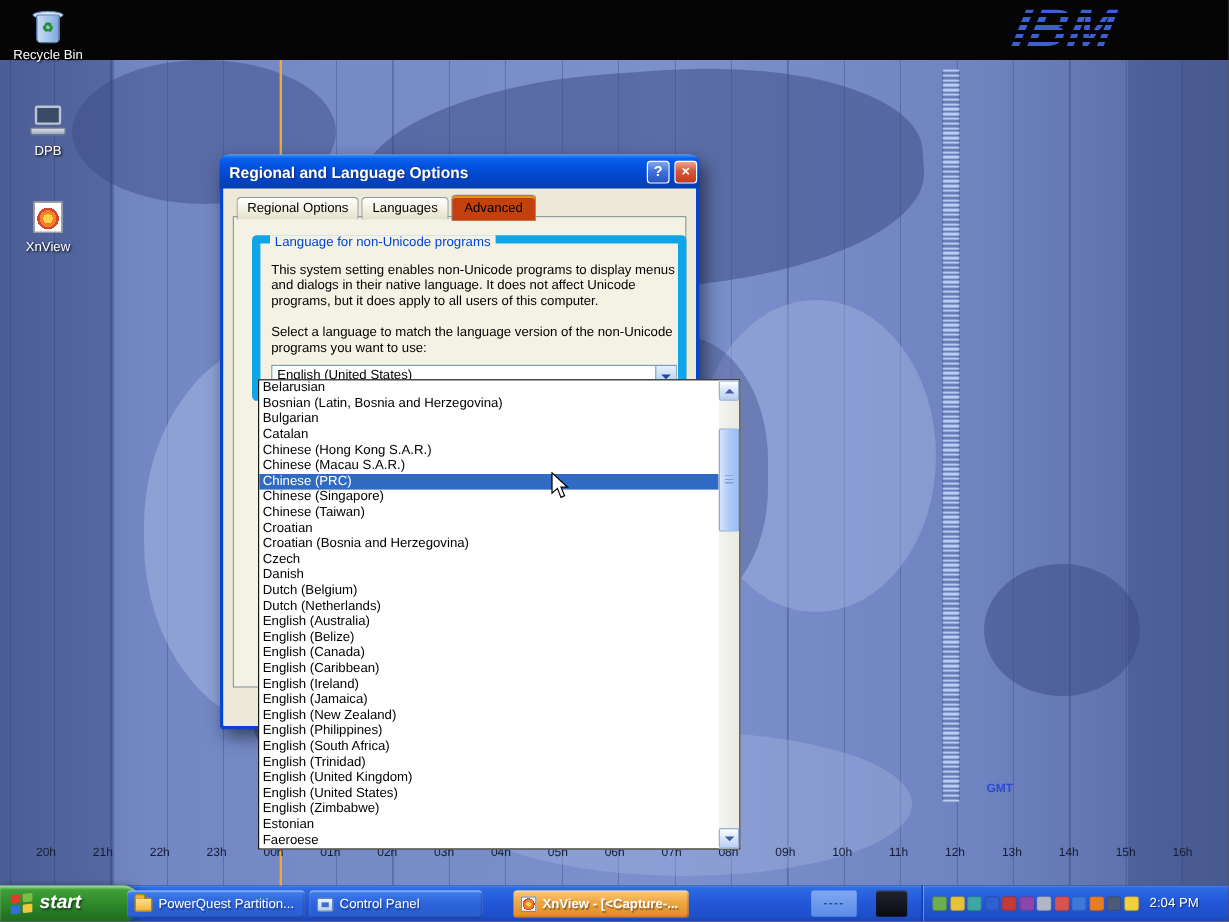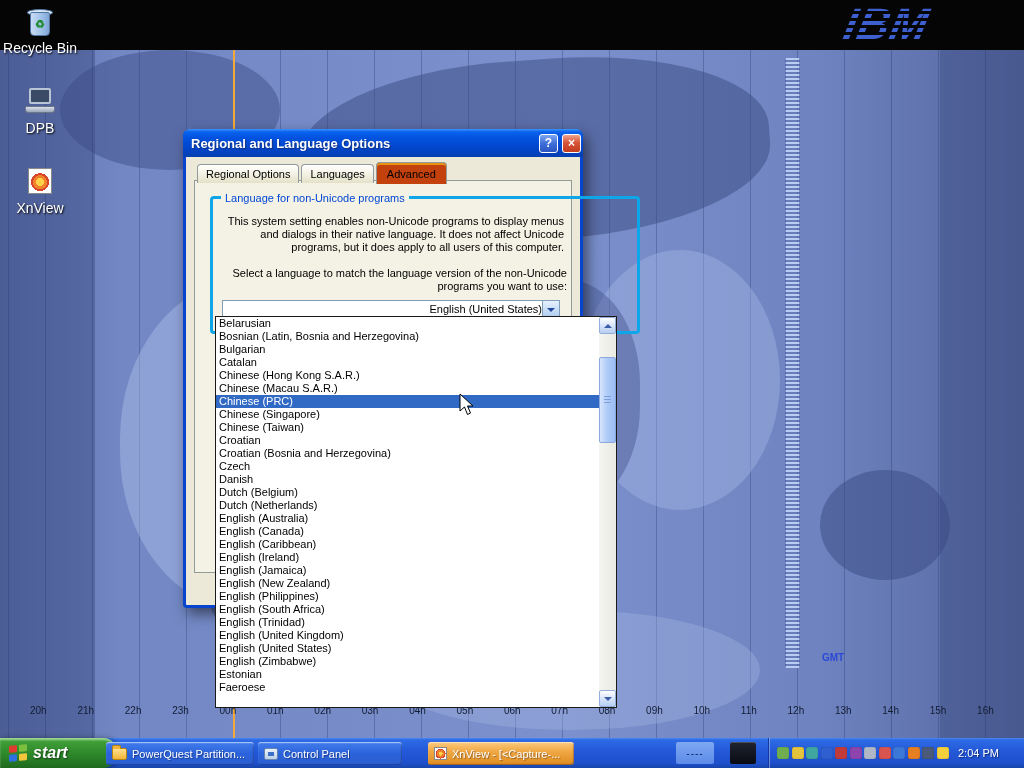--- a/index.html
+++ b/index.html
@@ -35,21 +35,21 @@
   
   .top-band { position:absolute; left:0; top:0; width:1024px; height:50px; background:#050505; }
   .ibm-logo { position:absolute; left:845px; top:0; width:110px; height:48px; font-weight:bold; font-style:italic;
               font-size:44px; letter-spacing:1px; color:#3D5FD0; transform:skewX(-12deg); line-height:48px; }
   .ibm-stripes { position:absolute; left:835px; top:0; width:130px; height:48px;
               background:repeating-linear-gradient(to bottom, transparent 0 4px, #050505 4px 7px); }
 
   
   .dicon { position:absolute; left:2px; width:76px; text-align:center; cursor:default; }
   .dicon .glyph { width:34px; height:32px; margin:0 auto 2px; position:relative; }
-  .dicon .lbl { color:#fff; text-shadow:1px 1px 2px #000; font-size:14px; }
+  .dicon .lbl { color:#fff; text-shadow:1px 1px 2px #000; font-size:11px; }
   .bin-body { position:absolute; left:7px; top:6px; width:20px; height:24px;
               background:linear-gradient(90deg,#C8DCF4,#9FC0E8 60%,#7FA6D8); border:1px solid #51749E;
               border-radius:2px 2px 4px 4px; }
   .bin-lid { position:absolute; left:4px; top:3px; width:26px; height:7px; background:#D8E8FA;
              border:1px solid #51749E; border-radius:50%; }
   .bin-arrows { position:absolute; left:11px; top:12px; width:12px; height:12px; color:#1F8C2F; font-size:11px; line-height:12px; font-weight:bold; }
   .laptop-screen { position:absolute; left:6px; top:2px; width:22px; height:16px; background:#3A4B66; border:2px solid #B9C4D4; border-radius:2px; }
   .laptop-base { position:absolute; left:2px; top:20px; width:30px; height:7px; background:linear-gradient(#D9E0EA,#9AA7B8); border:1px solid #6B7788; border-radius:1px 1px 3px 3px; }
   .xn-glyph { position:absolute; left:5px; top:2px; width:24px; height:26px; background:#fff; border:1px solid #8A8A8A;
               background-image:radial-gradient(circle at 50% 55%, #FFD24A 0 4px, #F2812C 4px 7px, #D8442A 7px 9px, transparent 9px); }
@@ -69,22 +69,22 @@
   .btn-close { background:linear-gradient(#F1A28C,#D75438 45%,#C33D1F); margin-right:2px; }
 
   .tabs { position:absolute; left:11px; top:33px; display:flex; align-items:flex-end; z-index:3; }
   .tab { padding:3px 8px; background:linear-gradient(#FFFFFF,#F5F3E6 45%,#E4E0C8);
          border:1px solid #919B9C; border-bottom:none; border-radius:4px 4px 0 0; margin-right:2px; }
   .tab.selected { background:#c2410c; padding:5px 10px 4px; margin-bottom:-1px;
                   box-shadow:inset 0 2px 0 #E89317; }
 
   .tab-panel { position:absolute; left:8px; right:8px; top:51px; height:393px; z-index:1;
                border:1px solid #919B9C; background:#F4F2E4; }
-  .groupbox { position:absolute; left:15px; top:15px; width:430px; height:138px;
-              border:3px solid #0ea5e9; border-radius:4px;text-align:right; }
+  .groupbox { position:absolute; left:15px; top:15px; width:362px; height:138px;
+              border:7px solid #0ea5e9; border-radius:4px; }
   .group-caption { position:absolute; left:8px; top:-7px; padding:0 4px; background:#F4F2E4;
                    color:var(--groupbox-caption,#0046D5); }
   .desc { position:absolute; left:9px; top:16px; width:342px; line-height:13px; color:#000; }
   .instr { position:absolute; left:9px; top:68px; width:345px; line-height:13px; color:#000; }
   .combo { position:absolute; left:9px; top:101px; width:338px; height:19px; background:#fff;
            border:1px solid #7F9DB9; display:flex; }
   .combo-value { flex:1; padding:2px 0 0 4px; white-space:nowrap; overflow:hidden; }
   .combo-btn { width:17px; background:linear-gradient(#E6F0FC,#CBE0F8 45%,#ABC9EE); border-left:1px solid #7F9DB9;
                display:flex; align-items:center; justify-content:center; }
   .arr-down { width:0; height:0; border-left:4px solid transparent; border-right:4px solid transparent;
@@ -125,21 +125,21 @@
                font-weight:bold; font-style:italic; font-size:16px; text-shadow:1px 1px 2px rgba(0,0,0,0.55); }
   .flag { width:18px; height:16px; display:grid; grid-template-columns:1fr 1fr; grid-template-rows:1fr 1fr;
           gap:1.5px; transform:skewY(-6deg); }
   .flag span { border-radius:1px; }
   .f-r{background:#E13A2F;} .f-g{background:#7CBF3F;} .f-b{background:#2F6FE0;} .f-y{background:#F4C63D;}
   .task { position:absolute; top:4px; height:23px; border-radius:3px; color:#fff; display:flex; align-items:center;
           gap:5px; padding:0 6px; white-space:nowrap; overflow:hidden;
           background:linear-gradient(#5A95F2,#3E78E8 10%,#2B63DB 50%,#2B5ED0);
           box-shadow:inset 0 1px 1px rgba(255,255,255,0.5), inset -1px -1px 1px rgba(0,0,40,0.3);
           text-shadow:1px 1px 1px rgba(0,0,30,0.4); }
-  .task.attention { background:linear-gradient(#FBCB7E 0%,var(--attention-orange,#F0A845) 40%,#DE8C1F 100%); }
+  .task.attention { background:linear-gradient(#FBCB7E 0%,var(--attention-orange,#F0A845) 40%,#DE8C1F 100%);font-weight:bold; }
   .t1 { left:106px; width:148px; } .t2 { left:258px; width:144px; } .t3 { left:428px; width:146px; }
   .ic-folder { width:15px; height:12px; background:linear-gradient(#FFE08A,#F0B53C); border:1px solid #B8860B;
                border-radius:1px 2px 2px 2px; position:relative; flex:none; }
   .ic-folder::before { content:""; position:absolute; top:-4px; left:-1px; width:7px; height:3px;
                background:#F0B53C; border:1px solid #B8860B; border-bottom:none; border-radius:2px 2px 0 0; }
   .ic-cpanel { width:14px; height:12px; background:linear-gradient(#EAF2FB,#BCD0E8); border:1px solid #6A87B0;
                border-radius:2px; position:relative; flex:none; }
   .ic-cpanel::after { content:""; position:absolute; left:3px; top:3px; width:6px; height:4px; background:#3C6FC8; }
   .ic-xnview { width:13px; height:13px; background:#fff; border:1px solid #888; flex:none;
                background-image:radial-gradient(circle at 50% 50%, #FFD24A 0 2px, #F2812C 2px 4px, #D8442A 4px 5px, transparent 5px); }
@@ -267,20 +267,21 @@
           <div class="list-item selected">Chinese (PRC)</div>
           <div class="list-item">Chinese (Singapore)</div>
           <div class="list-item">Chinese (Taiwan)</div>
           <div class="list-item">Croatian</div>
           <div class="list-item">Croatian (Bosnia and Herzegovina)</div>
           <div class="list-item">Czech</div>
           <div class="list-item">Danish</div>
           <div class="list-item">Dutch (Belgium)</div>
           <div class="list-item">Dutch (Netherlands)</div>
           <div class="list-item">English (Australia)</div>
+          <div class="list-item">English (Belize)</div>
           <div class="list-item">English (Canada)</div>
           <div class="list-item">English (Caribbean)</div>
           <div class="list-item">English (Ireland)</div>
           <div class="list-item">English (Jamaica)</div>
           <div class="list-item">English (New Zealand)</div>
           <div class="list-item">English (Philippines)</div>
           <div class="list-item">English (South Africa)</div>
           <div class="list-item">English (Trinidad)</div>
           <div class="list-item">English (United Kingdom)</div>
           <div class="list-item">English (United States)</div>

